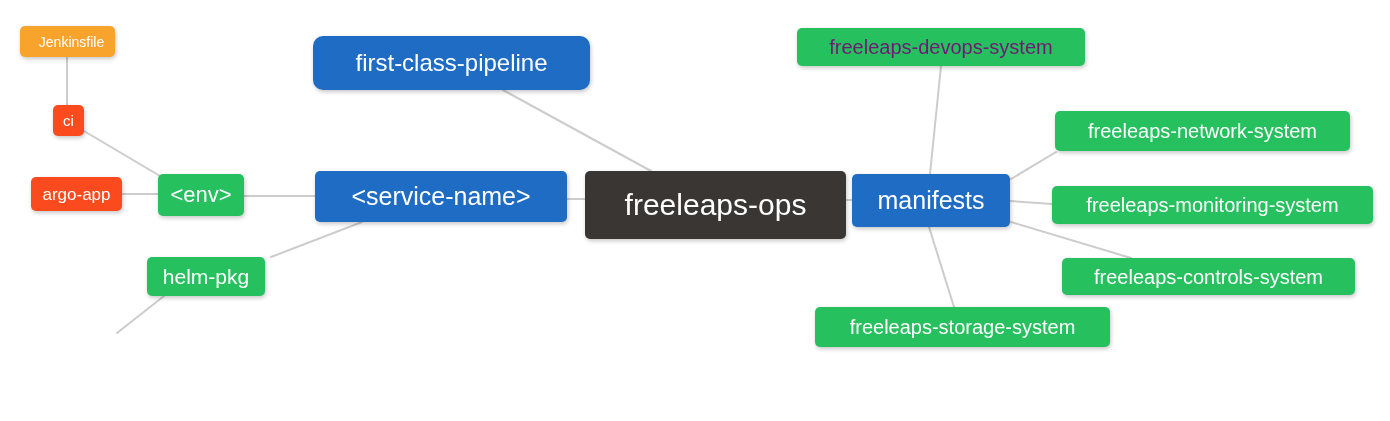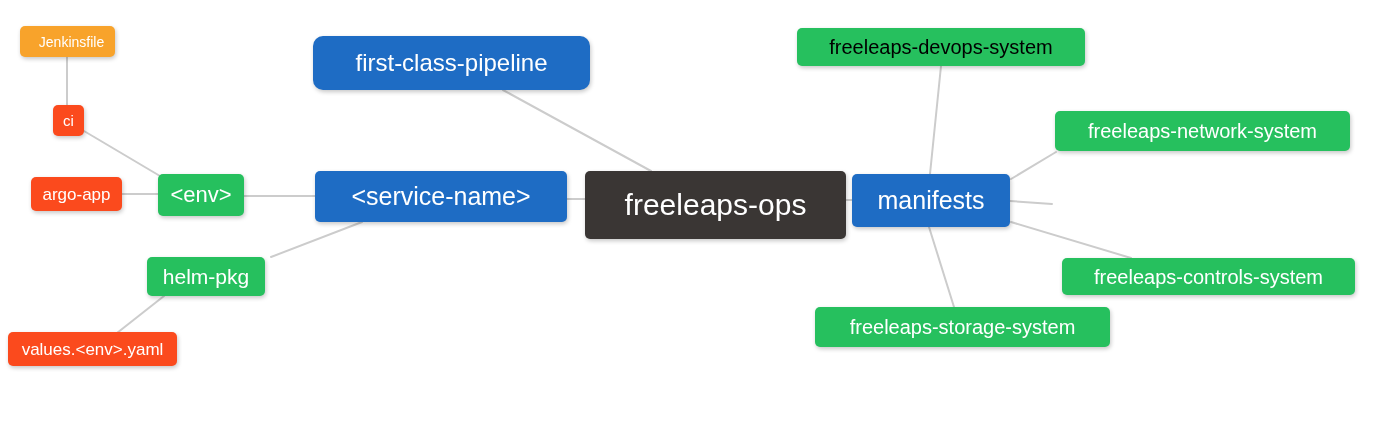--- a/index.html
+++ b/index.html
@@ -56,22 +56,22 @@
       <line x1="1010" y1="201" x2="1052" y2="204" stroke="#cccccc" stroke-width="2" stroke-linecap="round"></line>
       <line x1="1011" y1="222" x2="1131" y2="258" stroke="#cccccc" stroke-width="2" stroke-linecap="round"></line>
       <line x1="929" y1="227" x2="954" y2="307" stroke="#cccccc" stroke-width="2" stroke-linecap="round"></line>
     </svg>
 
 <div class="node" style="left: 20px; top: 26px; width: 95px; height: 31px; font-size: 14px; background: rgb(248, 163, 43); color: rgb(255, 255, 255); padding-left: 8px;">Jenkinsfile</div>
     <div class="node" style="left: 53px; top: 105px; width: 31px; height: 31px; font-size: 15px; background: rgb(251, 74, 29); color: rgb(255, 255, 255);">ci</div>
     <div class="node" style="left: 31px; top: 177px; width: 91px; height: 34px; font-size: 17px; background: rgb(251, 74, 29); color: rgb(255, 255, 255);">argo-app</div>
     <div class="node" style="left: 158px; top: 174px; width: 86px; height: 42px; font-size: 22px; background: rgb(38, 192, 94); color: rgb(255, 255, 255);">&lt;env&gt;</div>
     <div class="node" style="left: 147px; top: 257px; width: 118px; height: 39px; font-size: 21px; background: rgb(38, 192, 94); color: rgb(255, 255, 255);">helm-pkg</div>
-    <div class="node" style="left: 8px; top: 332px; width: 169px; height: 34px; font-size: 17px; background: rgb(251, 74, 29); color: rgb(255, 255, 255);">values.&lt;env&gt;.yaml</div>
     <div class="node" style="left: 313px; top: 36px; width: 277px; height: 54px; font-size: 24px; background: rgb(30, 108, 196); color: rgb(255, 255, 255); border-radius: 10px;">first-class-pipeline</div>
     <div class="node" style="left: 315px; top: 171px; width: 252px; height: 51px; font-size: 25px; background: rgb(30, 108, 196); color: rgb(255, 255, 255);">&lt;service-name&gt;</div>
     <div class="node" style="left: 852px; top: 174px; width: 158px; height: 53px; font-size: 25px; background: rgb(30, 108, 196); color: rgb(255, 255, 255);">manifests</div>
     <div class="node" style="left: 585px; top: 171px; width: 261px; height: 68px; font-size: 30px; background: rgb(58, 54, 52); color: rgb(255, 255, 255);">freeleaps-ops</div>
-    <div class="node" style="left: 797px; top: 28px; width: 288px; height: 38px; font-size: 20px; background: rgb(38, 192, 94); color: #000000;">freeleaps-devops-system</div>
+    <div class="node" style="left: 797px; top: 28px; width: 288px; height: 38px; font-size: 20px; background: rgb(38, 192, 94); color: #701a75;">freeleaps-devops-system</div>
     <div class="node" style="left: 1055px; top: 111px; width: 295px; height: 40px; font-size: 20px; background: rgb(38, 192, 94); color: rgb(255, 255, 255);">freeleaps-network-system</div>
+    <div class="node" style="left: 1052px; top: 186px; width: 321px; height: 38px; font-size: 20px; background: rgb(38, 192, 94); color: rgb(255, 255, 255);">freeleaps-monitoring-system</div>
     <div class="node" style="left: 1062px; top: 258px; width: 293px; height: 37px; font-size: 20px; background: rgb(38, 192, 94); color: rgb(255, 255, 255);">freeleaps-controls-system</div>
     <div class="node" style="left: 815px; top: 307px; width: 295px; height: 40px; font-size: 20px; background: rgb(38, 192, 94); color: rgb(255, 255, 255);">freeleaps-storage-system</div>
   </div>
 
 </body></html>

